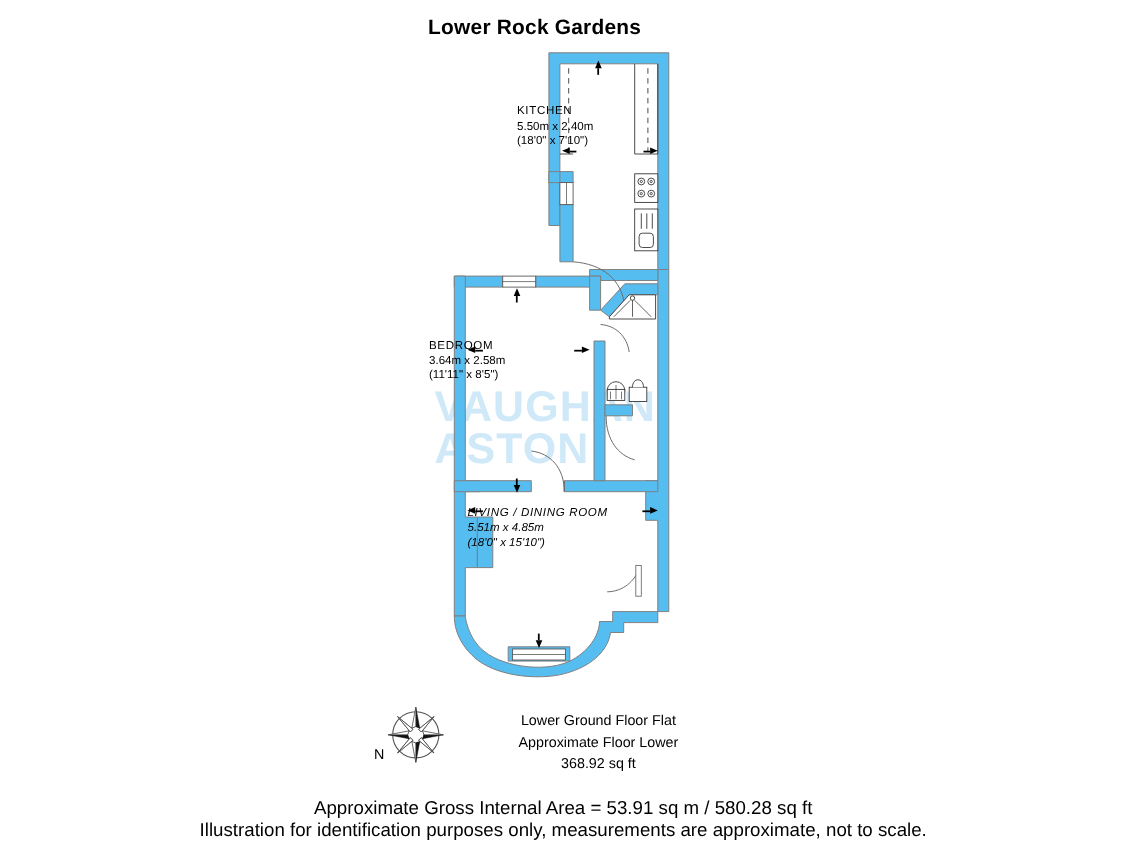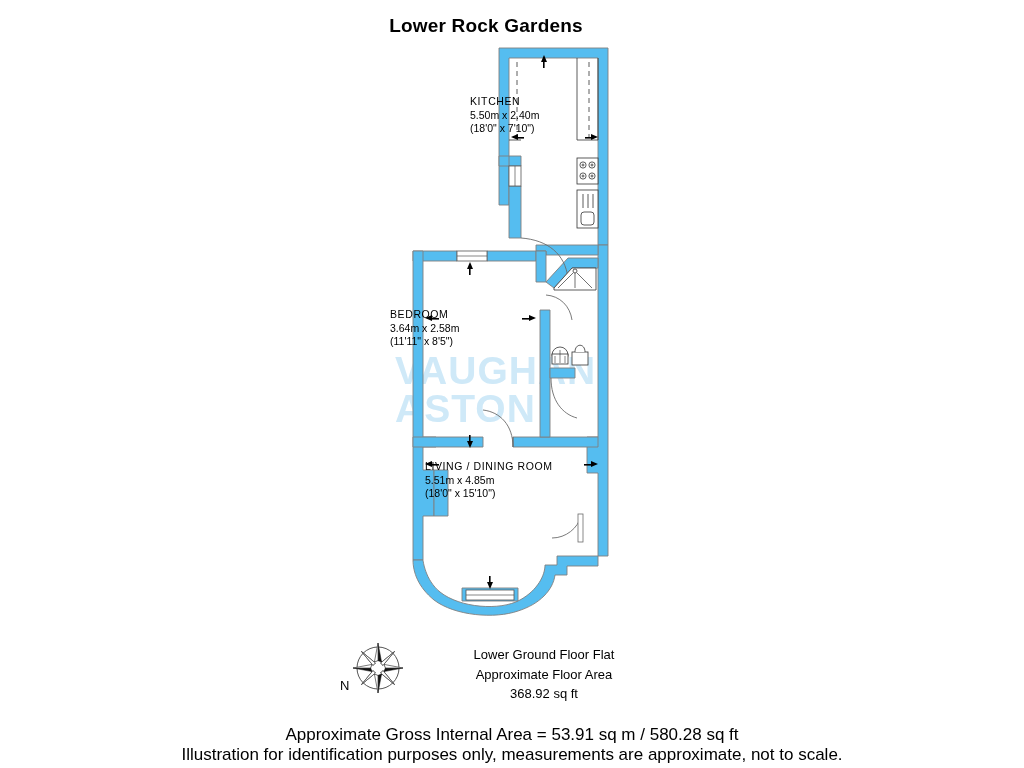--- a/index.html
+++ b/index.html
@@ -53,21 +53,21 @@
   .room-label {
     position: absolute;
     text-align: left;
     font-size: 10.5px;
     line-height: 13.5px;
     white-space: nowrap;
   }
   .room-label .rl-name { letter-spacing: 0.6px; }
   #label-kitchen { left: 470px; top: 95px; width: 160px; }
   #label-bedroom { left: 390px; top: 308px; width: 160px; }
-  #label-living  { left: 425px; top: 460px; width: 200px; }
+  #label-living  { left: 425px; top: 460px; width: 200px; font-style: italic; }
 
   #footer-block {
     position: absolute;
     left: 0;
     top: 725px;
     width: 1024px;
     text-align: center;
     font-size: 17px;
     line-height: 20px;
   }
@@ -298,20 +298,20 @@
       <path d="M 16.5,-16.5 L 5,-2.6 L 2.6,-5 Z"></path>
       <path d="M -16.5,16.5 L -2.6,5 L -5,2.6 Z"></path>
       <path d="M 16.5,16.5 L 5,2.6 L 2.6,5 Z"></path>
     </g>
   </g>
   <text x="6" y="50" font-family="Liberation Sans, sans-serif" font-size="13" fill="#000000">N</text>
 </svg>
 
 <div id="area-block">
   <div>Lower Ground Floor Flat</div>
-  <div>Approximate Floor Area</div>
+  <div>Approximate Floor Lower</div>
   <div>368.92 sq ft</div>
 </div>
 
 <div id="footer-block">
   <div>Approximate Gross Internal Area = 53.91 sq m / 580.28 sq ft</div>
   <div>Illustration for identification purposes only, measurements are approximate, not to scale.</div>
 </div>
 
 </body></html>

